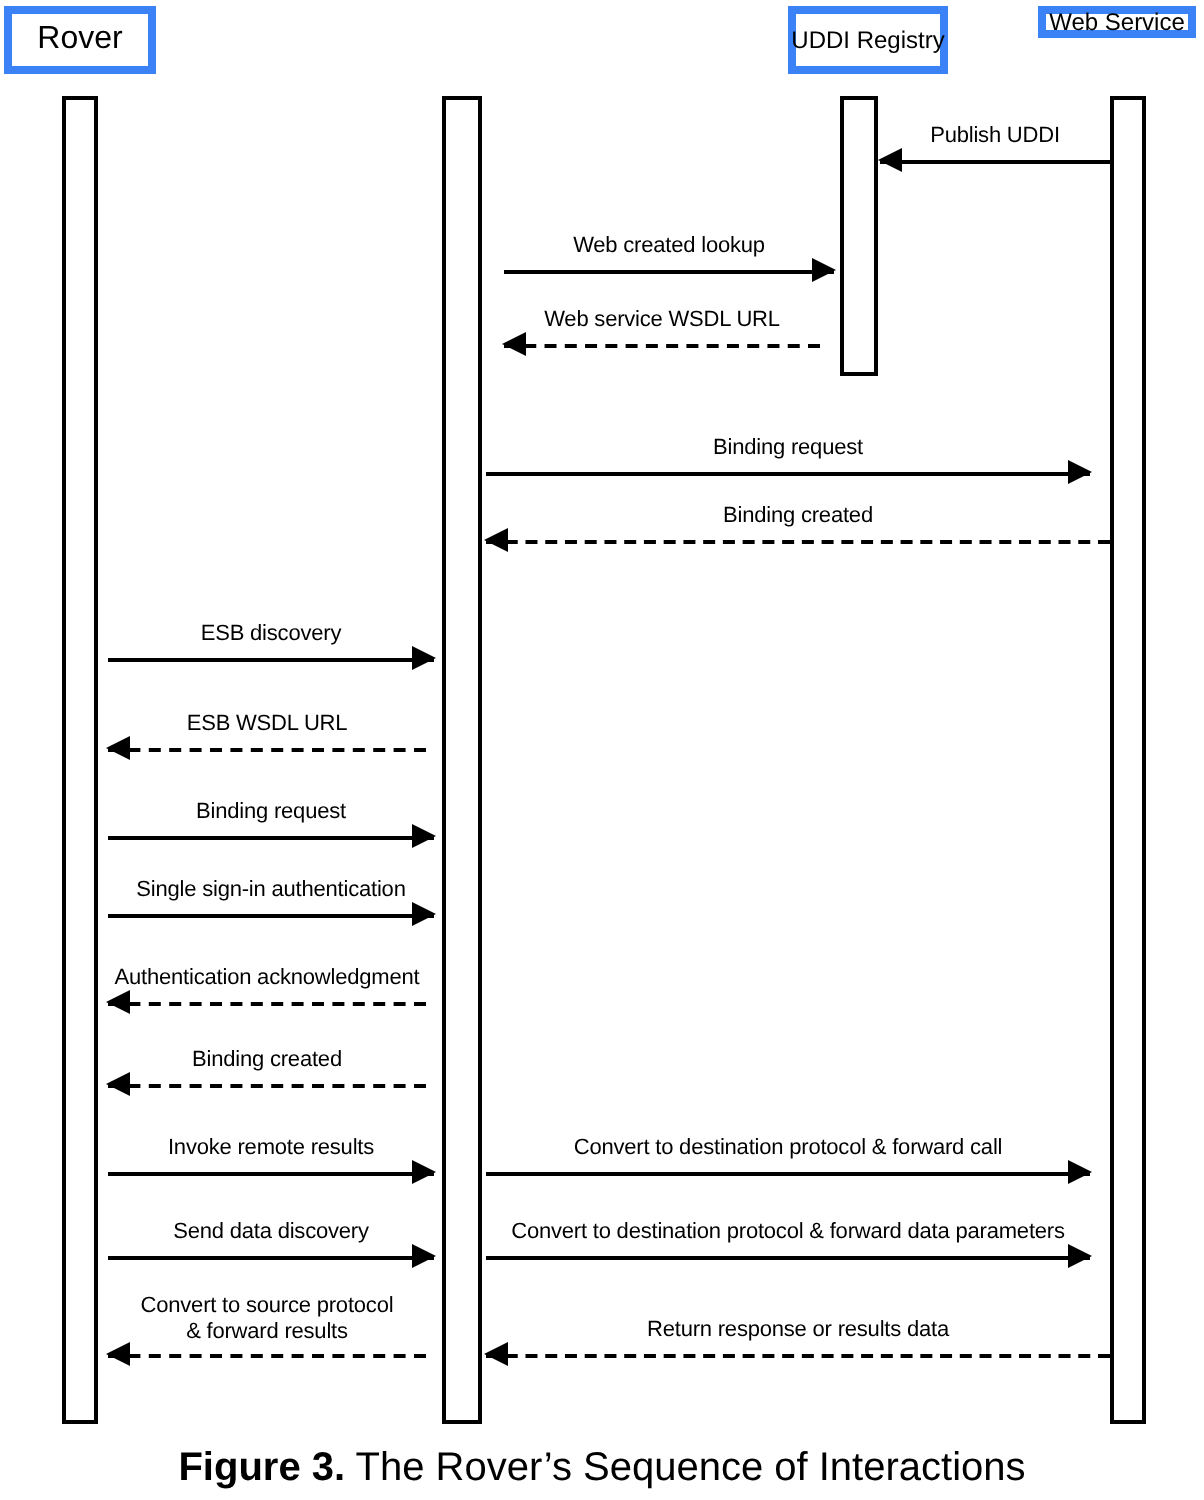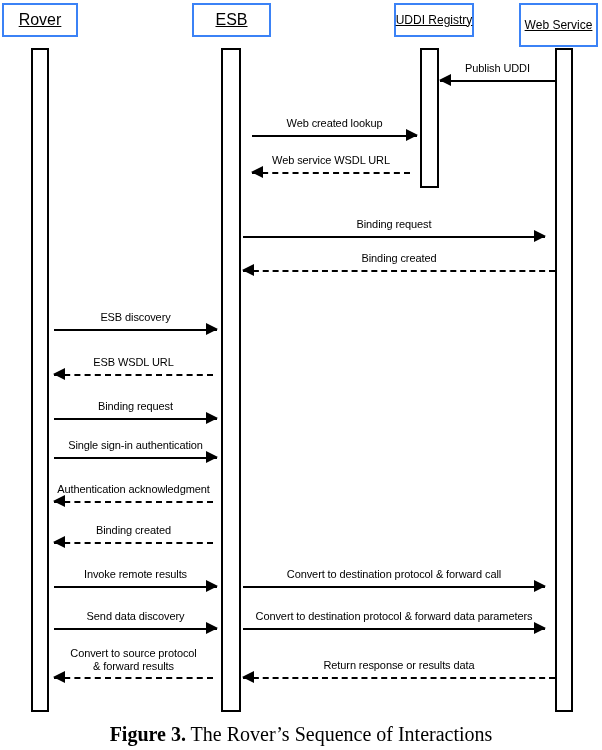--- a/index.html
+++ b/index.html
@@ -16,28 +16,27 @@
     position: relative;
     width: 602px;
     height: 750px;
     overflow: hidden;
     background: #ffffff;
   }
   
   .participant {
     position: absolute;
     box-sizing: border-box;
-    border: 2px solid #3b82f6;
+    border: 4px solid #3b82f6;
     background: #ffffff;
     display: flex;
     align-items: center;
     justify-content: center;
     text-align: center;
     line-height: 1.05;
-    text-decoration: underline;
   }
   .participant .plabel {
     display: block;
     white-space: nowrap;
   }
   
   .activation {
     position: absolute;
     box-sizing: border-box;
     border: 2px solid #000000;
@@ -91,47 +90,44 @@
     bottom: 4px;
     line-height: 13px;
   }
   
   #caption {
     position: absolute;
     left: 0;
     right: 0;
     top: 722px;
     text-align: center;
-    font-family: Liberation Serif, serif;
+    font-family: Liberation Sans, sans-serif;
     font-size: 20px;
     line-height: 24px;
     white-space: nowrap;
   }
   #caption .figno {
     font-weight: bold;
   }
 </style>
 </head>
 <body>
 
 <div id="figure">
 
   <div class="participant" style="left:2px; top:3px; width:76px; height:34px; font-size:16px;">
     <span class="plabel">Rover</span>
   </div>
 
-  <div class="participant" style="left:192px; top:3px; width:79px; height:34px; font-size:16px;">
-    <span class="plabel">ESB</span>
-  </div>
 
   <div class="participant" style="left:394px; top:3px; width:80px; height:34px; font-size:12px;">
     <span class="plabel">UDDI Registry</span>
   </div>
 
-  <div class="participant" style="left:519px; top:3px; width:79px; height:44px; font-size:12px;">
+  <div class="participant" style="left:519px; top:3px; width:79px; height:16px; font-size:12px;">
     <span class="plabel">Web Service</span>
   </div>
 
   <div class="activation" style="left:31px; top:48px; width:18px; height:664px;"></div>
 
   <div class="activation" style="left:221px; top:48px; width:20px; height:664px;"></div>
 
   <div class="activation" style="left:420px; top:48px; width:19px; height:140px;"></div>
 
   <div class="activation" style="left:555px; top:48px; width:18px; height:664px;"></div>

